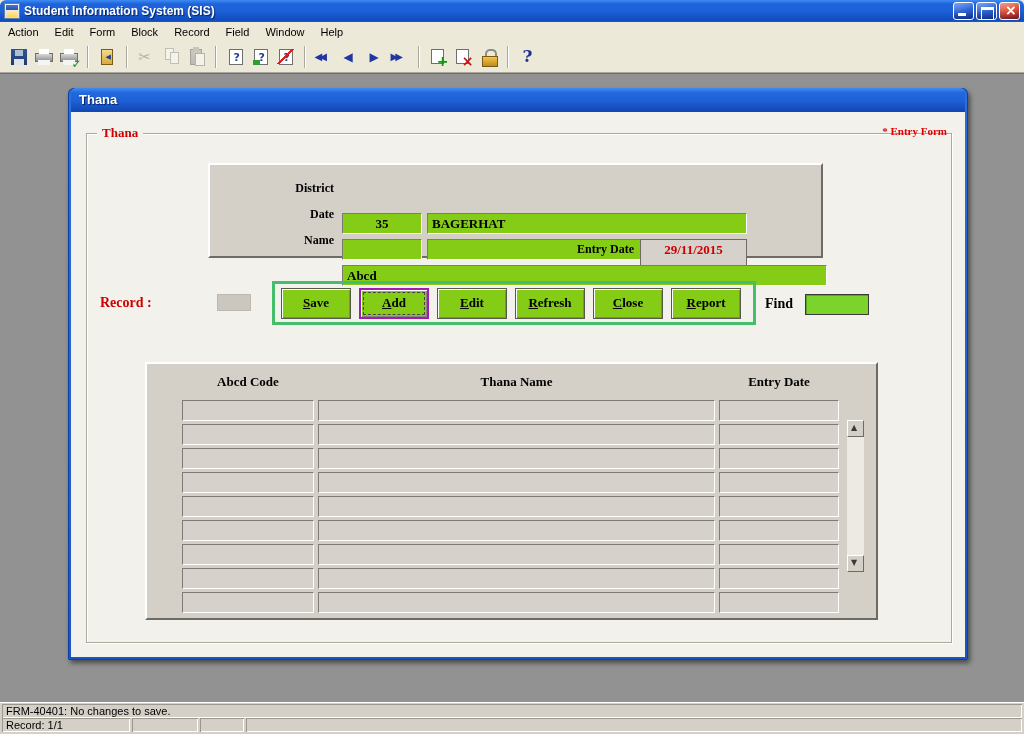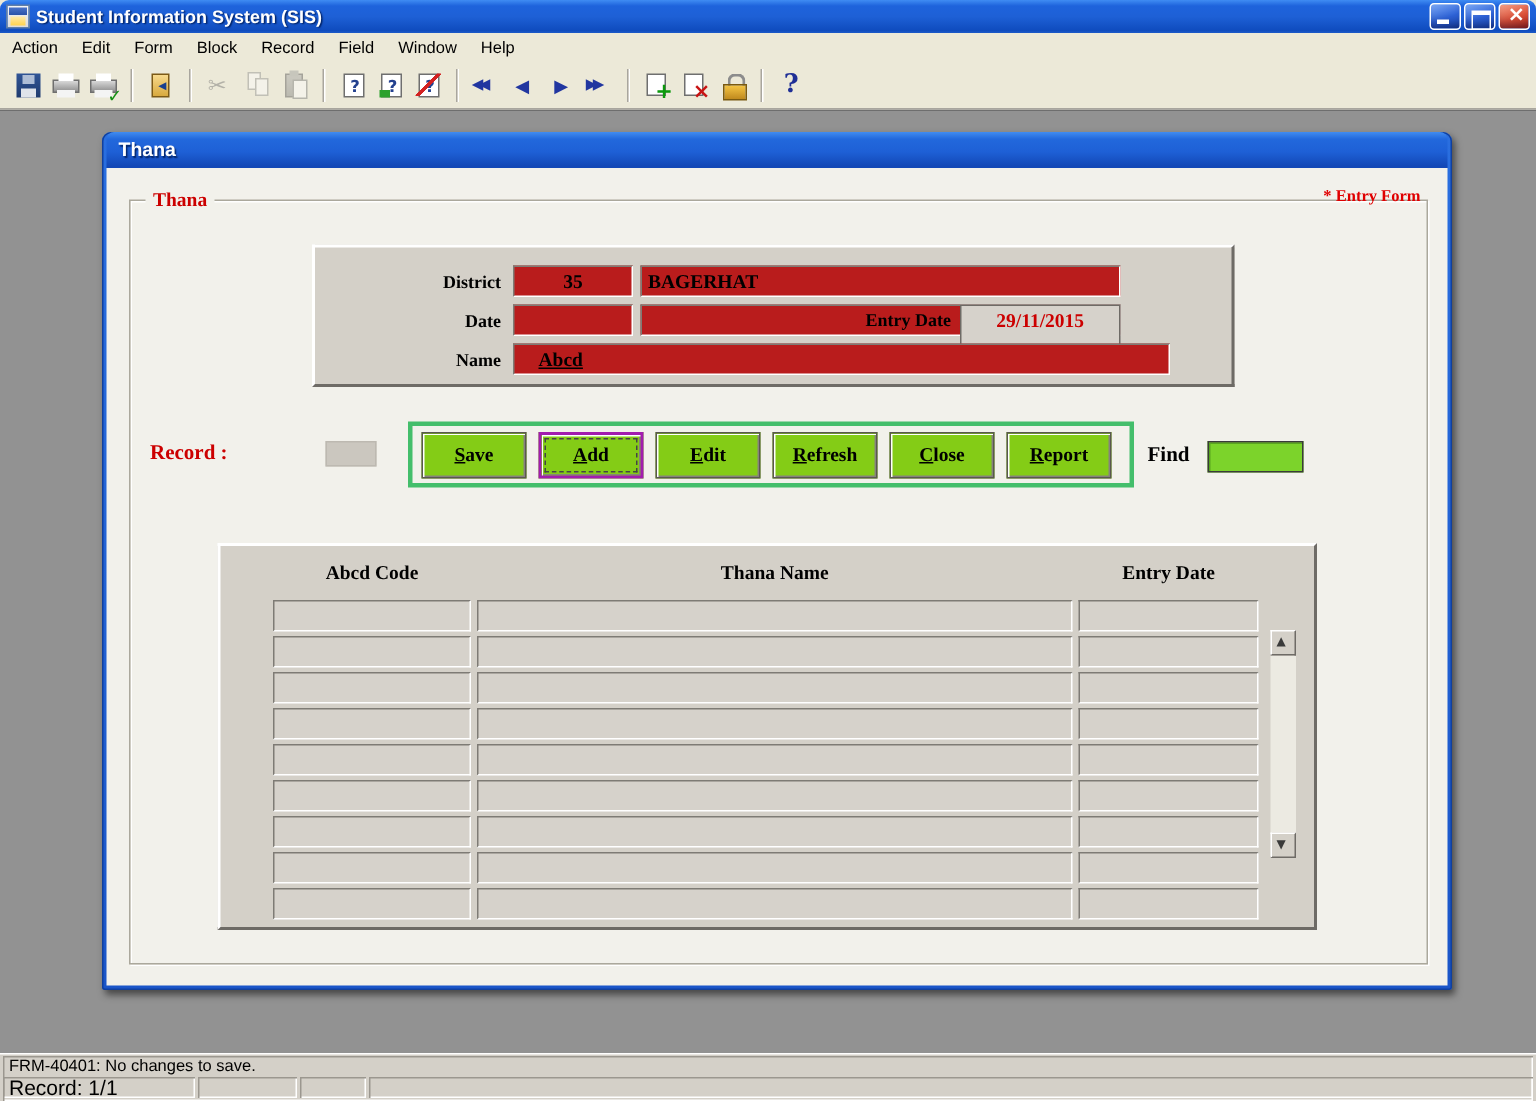--- a/index.html
+++ b/index.html
@@ -141,35 +141,35 @@
   .panel { position: absolute; background: #D4D0C8; border: 2px solid;
            border-color: #FFFFFF #6E6B66 #6E6B66 #FFFFFF; }
 
   
   .fields-panel { left: 137px; top: 51px; width: 615px; height: 95px; }
   .flabel { position: absolute; text-align: right; font: bold 12px "Liberation Serif", serif; color: #000; line-height: 22px; }
   .l-district { left: 8px; top: 12px; width: 116px; }
   .l-code     { left: 8px; top: 38px; width: 116px; }
   .l-name     { left: 8px; top: 64px; width: 116px; }
   .field {
-    position: absolute; height: 21px; background: #b91c1c;
+    position: absolute; height: 21px; background: #84cc16;
     border: 1px solid; border-color: #7E7B75 #FFFFFF #FFFFFF #7E7B75;
-    font: bold 13px "Liberation Serif", serif; color: #000; line-height: 19px;
+    font: bold 13px "Liberation Serif", serif; color: #000; line-height: 19px; margin-top: 36px;
   }
   .f-district-code { left: 132px; top: 12px; width: 80px; text-align: center; }
   .f-district-name { left: 217px; top: 12px; width: 320px; padding-left: 4px; }
   .f-code          { left: 132px; top: 38px; width: 80px; }
   .strip           { left: 217px; top: 38px; width: 320px; }
   .l-entrydate { position: absolute; right: 112px; top: 0; font: bold 12px "Liberation Serif", serif; line-height: 19px; }
   .f-entrydate {
     position: absolute; right: -1px; top: -1px; width: 107px; height: 31px;
     background: #D6D2CB; border: 1px solid #6E6B66; text-align: center;
     color: var(--error-red); font: bold 13px "Liberation Serif", serif; line-height: 19px;
   }
-  .f-name { left: 132px; top: 64px; width: 438px; padding-left: 16px; text-decoration: underline; }
+  .f-name { left: 132px; top: 64px; width: 485px; padding-left: 4px; text-decoration: underline; }
 
   
   .record-label { position: absolute; left: 29px; top: 183px; color: var(--error-red);
                   font: bold 14px "Liberation Serif", serif; }
   .record-box { position: absolute; left: 146px; top: 182px; width: 34px; height: 17px;
                 background: #CBC7BF; border: 1px solid #BDB9B1; }
   .btn-panel {
     position: absolute; left: 201px; top: 169px; width: 484px; height: 44px;
     border: 3px solid var(--accent-green);
     display: flex; align-items: center; gap: 8px; padding: 0 6px;
@@ -198,25 +198,25 @@
   .vscroll { position: absolute; left: 700px; top: 56px; width: 17px; height: 152px; }
   .vs-btn { height: 17px; background: #D4D0C8; border: 1px solid;
             border-color: #FFFFFF #6E6B66 #6E6B66 #FFFFFF; position: relative; }
   .vs-up::after { content:"▲"; position:absolute; left:3px; top:2px; font-size:8px; color:#3A3A3A; font-family:"DejaVu Sans",sans-serif; }
   .vs-down::after { content:"▼"; position:absolute; left:3px; top:2px; font-size:8px; color:#3A3A3A; font-family:"DejaVu Sans",sans-serif; }
   .vs-track { height: 118px; background: #ECEAE2; }
 
   
   .statusbar { position: absolute; left: 0; right: 0; bottom: 0; height: 32px;
                background: #D4D0C8; border-top: 1px solid #fff; }
-  .sb-line1 { position: absolute; left: 2px; right: 2px; top: 1px; height: 30px;
+  .sb-line1 { position: absolute; left: 2px; right: 2px; top: 1px; height: 14px;
               font-size: 11px; line-height: 14px; padding-left: 4px; color: #000;
               box-shadow: inset 1px 1px 0 #9B978F, inset -1px -1px 0 #fff; }
   .sb-line2 { position: absolute; left: 2px; right: 2px; bottom: 2px; height: 14px; display: flex; gap: 2px; }
-  .sb-cell { font-size: 14px; line-height: 14px; padding-left: 4px; color: #000;
+  .sb-cell { font-size: 11px; line-height: 14px; padding-left: 4px; color: #000;
              box-shadow: inset 1px 1px 0 #9B978F, inset -1px -1px 0 #fff; }
   .c1 { width: 128px; } .c2 { width: 66px; } .c3 { width: 44px; } .c4 { flex: 1; }
 </style>
 </head>
 <body>
 
 <div class="titlebar">
   <span class="app-icon"></span>
   <span class="tb-title">Student Information System (SIS)</span>
   <span class="win-controls">

